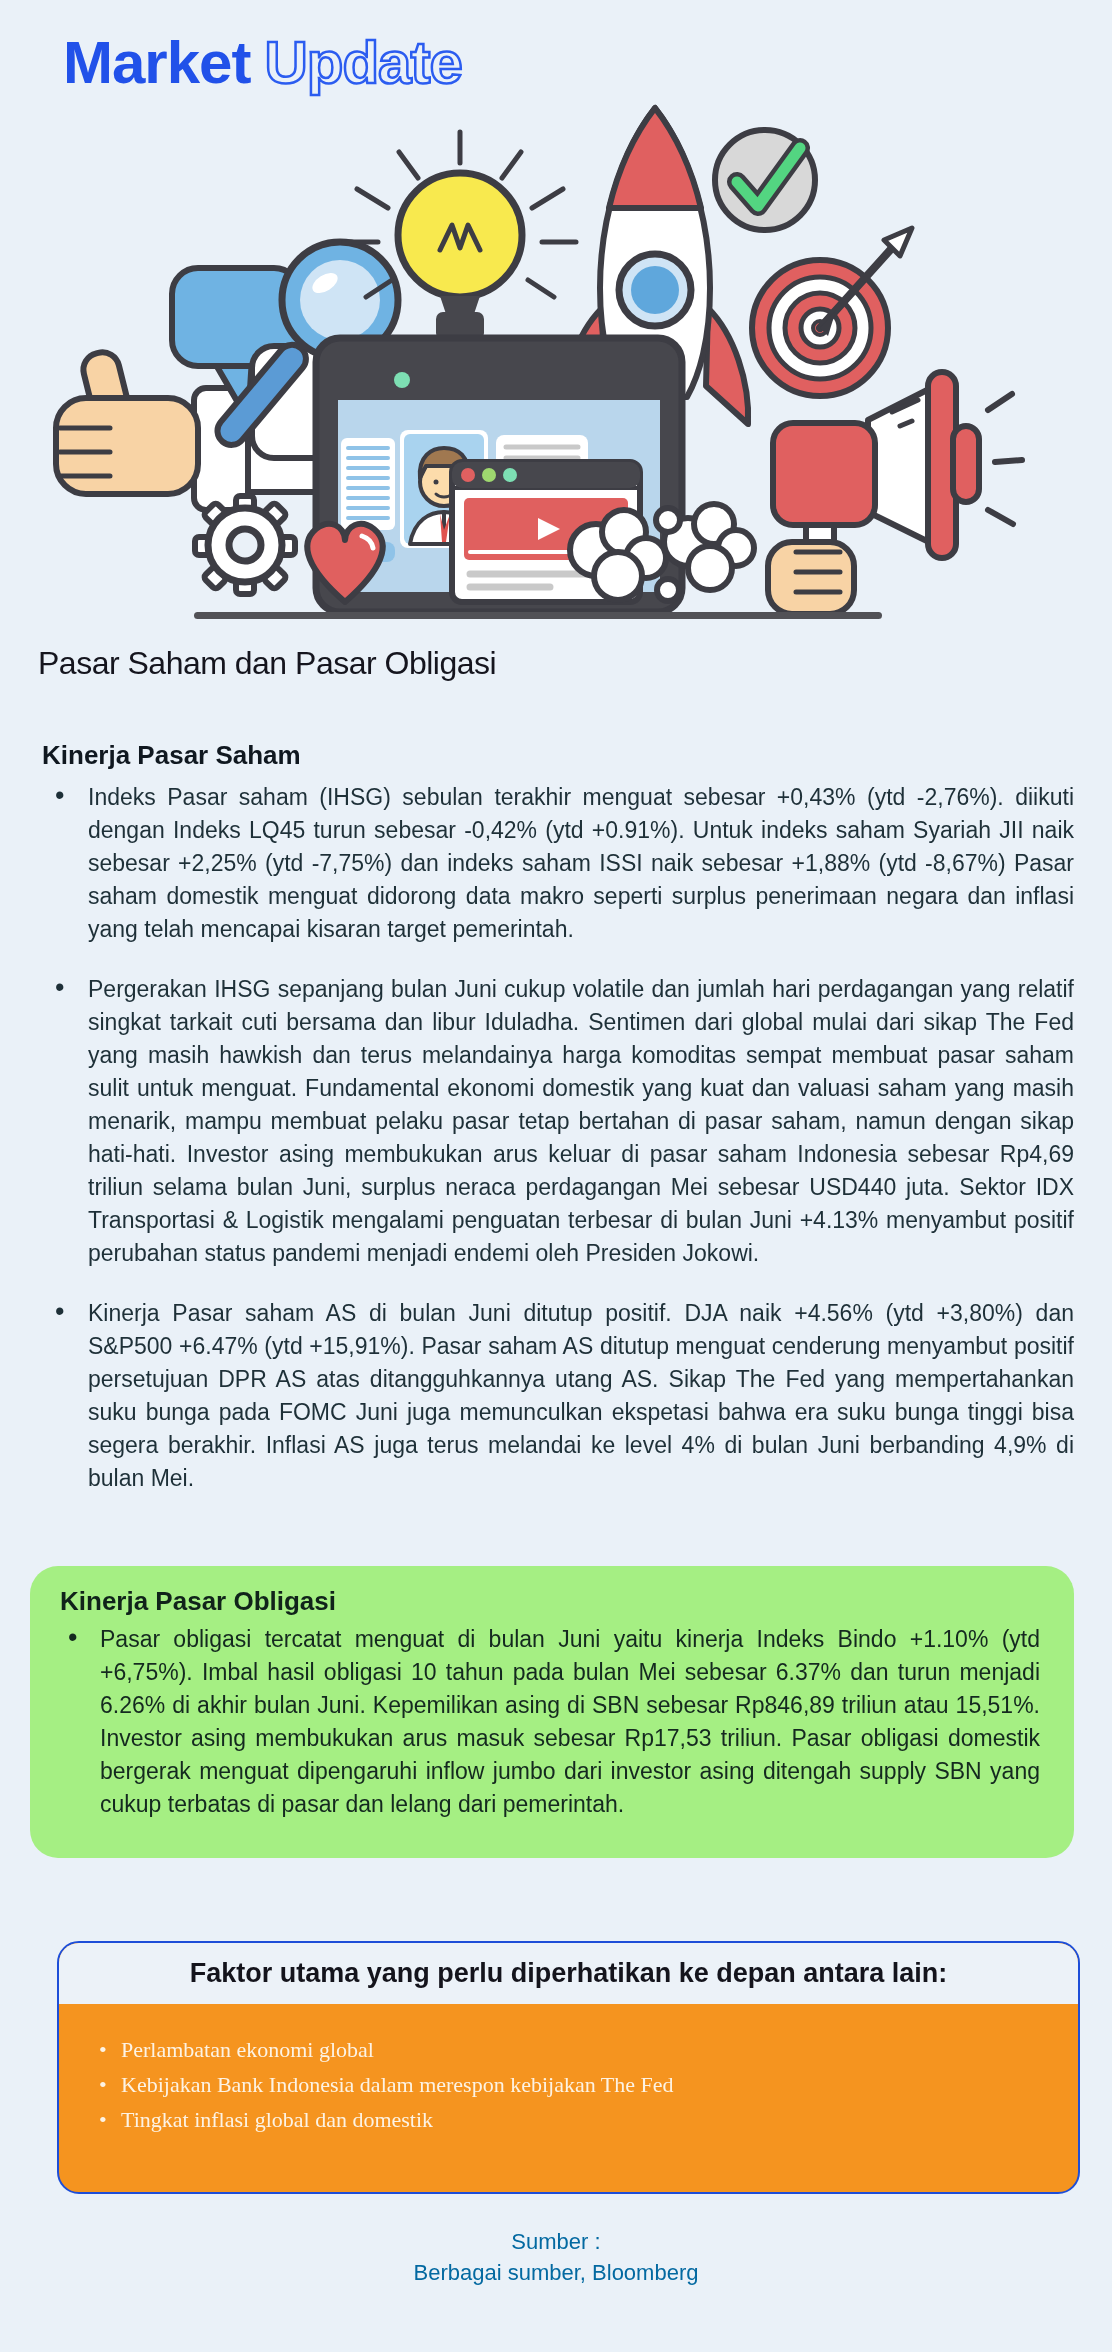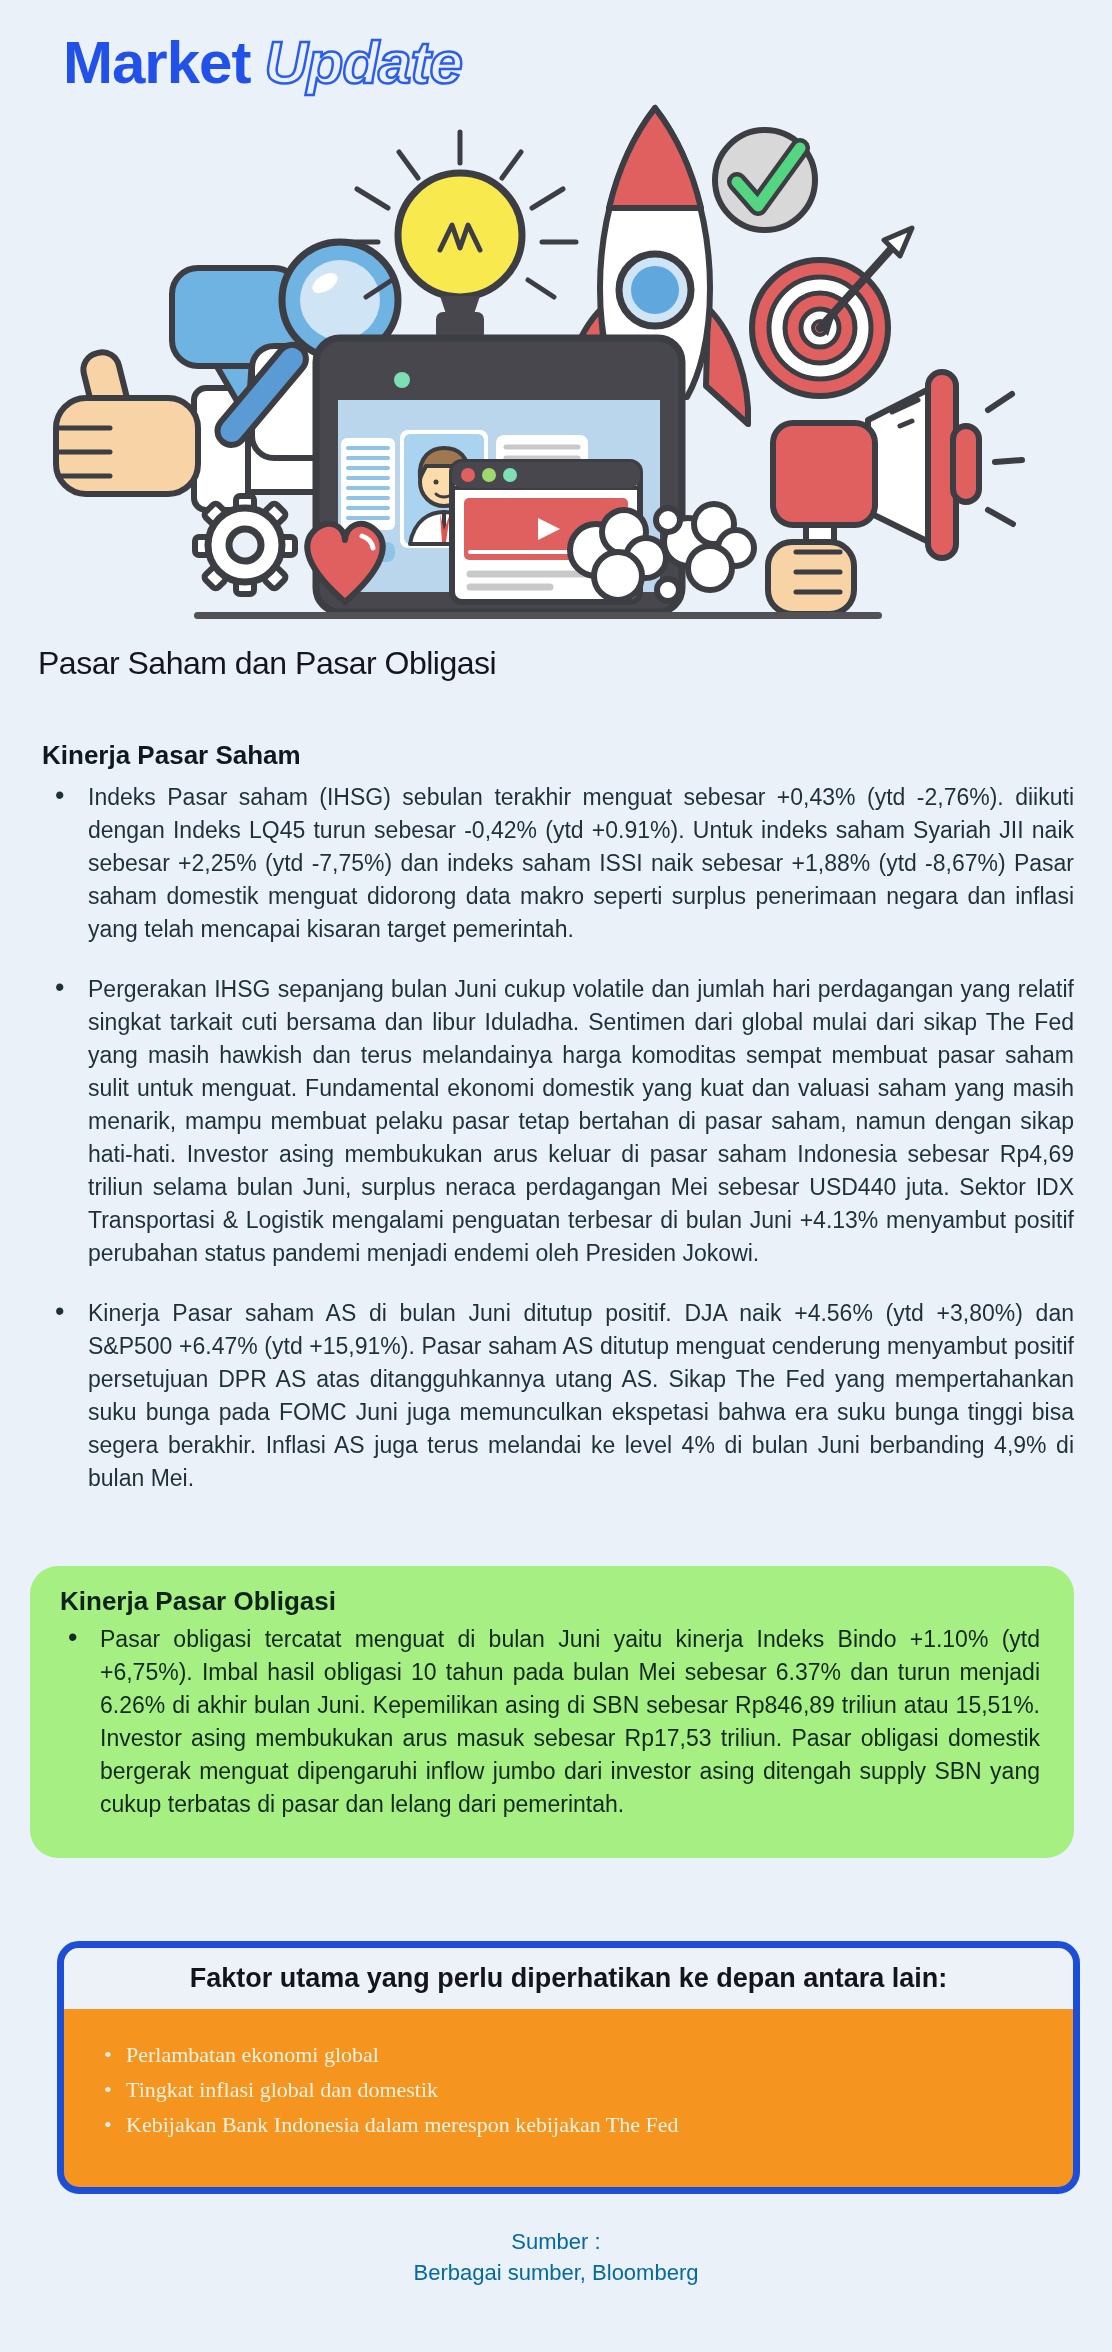--- a/index.html
+++ b/index.html
@@ -10,21 +10,21 @@
   }
   .page {
     position:relative; width:1112px; height:2352px;
     background:#eaf1f8; overflow:hidden;
   }
 
   
   .title { position:absolute; top:28px; left:63px; font-size:60px; font-weight:800; letter-spacing:-1px; white-space:nowrap; }
   .title .solid { color:#2151e9;margin-top:40px; }
   .title .outline {
-    margin-left:14px; color:transparent;font-style:italic;
+    margin-left:14px; color:transparent;
     -webkit-text-stroke:2.5px #2b5cf0;
   }
 
   
   .illus { position:absolute; top:90px; left:0; width:1112px; height:525px; }
 
   
   .divider { position:absolute; top:612px; left:194px; width:688px; height:7px; background:#515156; border-radius:4px; }
 
   
@@ -49,21 +49,21 @@
     position:absolute; top:1566px; left:30px; width:1044px; height:292px;
     background:#a5ef83; border-radius:28px; padding:20px 34px 0 30px;
   }
   .bond-box .section-title { color:#10231a; margin-bottom:6px; }
   .bond-box ul.bullets li { padding-left:40px; color:#14291f; }
   .bond-box ul.bullets li::before { left:8px; color:#14291f; }
 
   
   .factors-box {
     position:absolute; top:1941px; left:57px; width:1023px; height:253px;
-    border:7px solid #1d4ed8; border-radius:22px; background:#f5941f; overflow:hidden;
+    border:2px solid #1d4ed8; border-radius:22px; background:#f5941f; overflow:hidden;
   }
   .factors-header {
     height:61px; background:#ecf2f8;
     display:flex; align-items:center; justify-content:center;
     font-size:27px; font-weight:800; color:#14141c;
   }
   .factors-list { list-style:none; padding:28px 40px 0 38px; }
   .factors-list li {
     position:relative; padding-left:24px;
     font-size:22px; line-height:35px; color:#fdf3e4;font-family:Liberation Serif, serif;
@@ -260,22 +260,22 @@
     <div class="section-title">Kinerja Pasar Obligasi</div>
     <ul class="bullets">
       <li>Pasar obligasi tercatat menguat di bulan Juni yaitu kinerja Indeks Bindo +1.10% (ytd +6,75%). Imbal hasil obligasi 10 tahun pada bulan Mei sebesar 6.37% dan turun menjadi 6.26% di akhir bulan Juni. Kepemilikan asing di SBN sebesar Rp846,89 triliun atau 15,51%. Investor asing membukukan arus masuk sebesar Rp17,53 triliun. Pasar obligasi domestik bergerak menguat dipengaruhi inflow jumbo dari investor asing ditengah supply SBN yang cukup terbatas di pasar dan lelang dari pemerintah.</li>
     </ul>
   </div>
 
   <div class="factors-box">
     <div class="factors-header">Faktor utama yang perlu diperhatikan ke depan antara lain:</div>
     <ul class="factors-list">
       <li>Perlambatan ekonomi global</li>
+      <li>Kebijakan Bank Indonesia dalam merespon kebijakan The Fed</li>
       <li>Tingkat inflasi global dan domestik</li>
-      <li>Kebijakan Bank Indonesia dalam merespon kebijakan The Fed</li>
     </ul>
   </div>
 
   <div class="footer">
     <div>Sumber :</div>
     <div>Berbagai sumber, Bloomberg</div>
   </div>
 
 </div>
 

